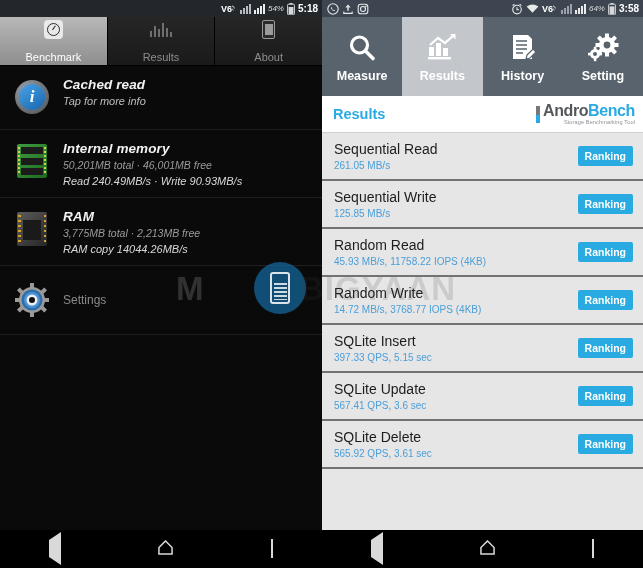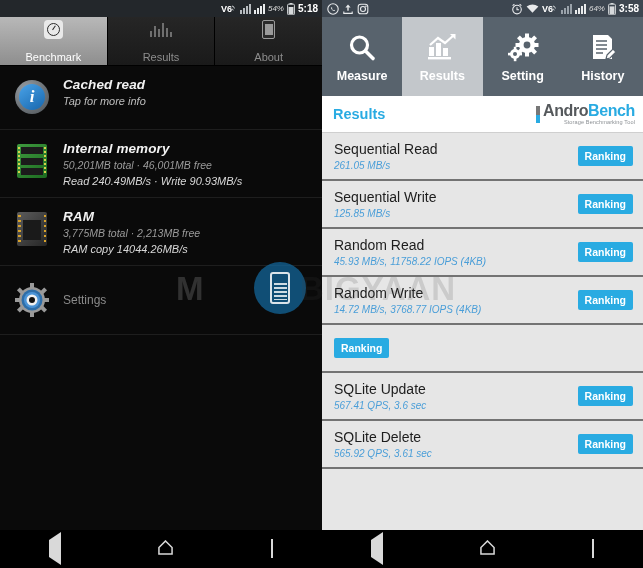--- a/index.html
+++ b/index.html
@@ -109,21 +109,21 @@
   .logo-main .a { color:#55595c; }
   .logo-main .b { color:#29abe2; }
   .logo-sub { font-size:5.6px; color:#8d9195; letter-spacing:.1px; margin-top:1px;
               text-align:right; }
 
   
   .list-r { background:#e6e6e6; height:364px; }
   .row-r { height:48px; display:flex; align-items:center; justify-content:space-between;
            padding:0 10px 0 12px; border-bottom:2px solid #737373; position:relative; }
   .rr-title { font-size:14px; color:#1d1d1d; line-height:1.15; }
-  .rr-sub { font-size:10px; color:#4a9ed8; margin-top:3px;font-style:italic; }
+  .rr-sub { font-size:10px; color:#4a9ed8; margin-top:3px; }
   .rank-btn { background:#29abe2; color:#fff; font-size:10.5px; font-weight:bold;
               padding:4px 7px; border:none; border-radius:2px; cursor:pointer; }
 
   
   .wm { position:absolute; left:176px; top:258px; width:300px; height:60px;
         pointer-events:none; z-index:5; }
   .wm-txt { position:absolute; left:0; top:12px; font-size:33px; font-weight:bold;
             letter-spacing:1px; color:rgba(255,255,255,.16);
             font-family:"Liberation Sans",sans-serif; }
   .wm-txt2 { position:absolute; left:124px; top:12px; font-size:33px; font-weight:bold;
@@ -399,20 +399,35 @@
             <rect x="17" y="15" width="5" height="8" fill="#fff"></rect>
             <rect x="2" y="24" width="23" height="2.4" fill="#fff"></rect>
             <path d="M4 12 L12 5 L19 10 L28 2" fill="none" stroke="#fff" stroke-width="2.2"></path>
             <path d="M24 1 L29.5 1 L29.5 6.5 Z" fill="#fff"></path>
           </svg>
         </span>
         <span class="tlabel">Results</span>
       </div>
       <div class="tab-r">
         <span class="ticon-r">
+          <svg width="30" height="30" viewBox="0 0 30 30">
+            <path d="M5 2 H20 L24 6 V26 H5 Z" fill="#fff"></path>
+            <g stroke="#58636d" stroke-width="1.5">
+              <line x1="8" y1="8" x2="19" y2="8"></line>
+                <line x1="8" y1="12" x2="19" y2="12"></line>
+              <line x1="8" y1="16" x2="19" y2="16"></line>
+                <line x1="8" y1="20" x2="15" y2="20"></line>
+            </g>
+            <path d="M19 22 L25 16 L28 19 L22 25 L18 26 Z" fill="#fff" stroke="#58636d" stroke-width="1.2"></path>
+          </svg>
+        </span>
+        <span class="tlabel">History</span>
+      </div>
+      <div class="tab-r">
+        <span class="ticon-r">
           <svg width="32" height="30" viewBox="0 0 32 30">
             <g fill="#fff">
               <circle cx="20" cy="12" r="8"></circle>
               <rect x="18" y="0.5" width="4" height="5"></rect>
                 <rect x="18" y="18.5" width="4" height="5"></rect>
               <rect x="8.5" y="10" width="5" height="4"></rect>
                 <rect x="26.5" y="10" width="5" height="4"></rect>
               <rect x="11.2" y="3.2" width="4" height="5" transform="rotate(-45 13.2 5.7)"></rect>
               <rect x="24.8" y="15.8" width="4" height="5" transform="rotate(-45 26.8 18.3)"></rect>
               <rect x="24.8" y="3.2" width="4" height="5" transform="rotate(45 26.8 5.7)"></rect>
@@ -424,35 +439,20 @@
               <rect x="6.8" y="13.8" width="2.6" height="3.4"></rect>
                 <rect x="6.8" y="24.8" width="2.6" height="3.4"></rect>
               <rect x="1" y="19.8" width="3.4" height="2.6"></rect>
                 <rect x="11.6" y="19.8" width="3.4" height="2.6"></rect>
             </g>
             <circle cx="8" cy="21" r="2" fill="#58636d"></circle>
           </svg>
         </span>
         <span class="tlabel">Setting</span>
       </div>
-      <div class="tab-r">
-        <span class="ticon-r">
-          <svg width="30" height="30" viewBox="0 0 30 30">
-            <path d="M5 2 H20 L24 6 V26 H5 Z" fill="#fff"></path>
-            <g stroke="#58636d" stroke-width="1.5">
-              <line x1="8" y1="8" x2="19" y2="8"></line>
-                <line x1="8" y1="12" x2="19" y2="12"></line>
-              <line x1="8" y1="16" x2="19" y2="16"></line>
-                <line x1="8" y1="20" x2="15" y2="20"></line>
-            </g>
-            <path d="M19 22 L25 16 L28 19 L22 25 L18 26 Z" fill="#fff" stroke="#58636d" stroke-width="1.2"></path>
-          </svg>
-        </span>
-        <span class="tlabel">History</span>
-      </div>
     </div>
 
     <div class="res-head">
       <div class="res-title">Results</div>
       <div class="logo">
         <span class="logo-bar"></span>
         <span class="logo-txt">
           <div class="logo-main">
             <span class="a">Andro</span><span class="b">Bench</span>
           </div>
@@ -484,20 +484,24 @@
         <button class="rank-btn">Ranking</button>
       </div>
       <div class="row-r">
         <div>
             <div class="rr-title">Random Write</div>
              <div class="rr-sub">14.72 MB/s, 3768.77 IOPS (4KB)</div>
           </div>
         <button class="rank-btn">Ranking</button>
       </div>
       <div class="row-r">
+        <div>
+            <div class="rr-title">SQLite Insert</div>
+             <div class="rr-sub">397.33 QPS, 5.15 sec</div>
+          </div>
         <button class="rank-btn">Ranking</button>
       </div>
       <div class="row-r">
         <div>
             <div class="rr-title">SQLite Update</div>
              <div class="rr-sub">567.41 QPS, 3.6 sec</div>
           </div>
         <button class="rank-btn">Ranking</button>
       </div>
       <div class="row-r">

